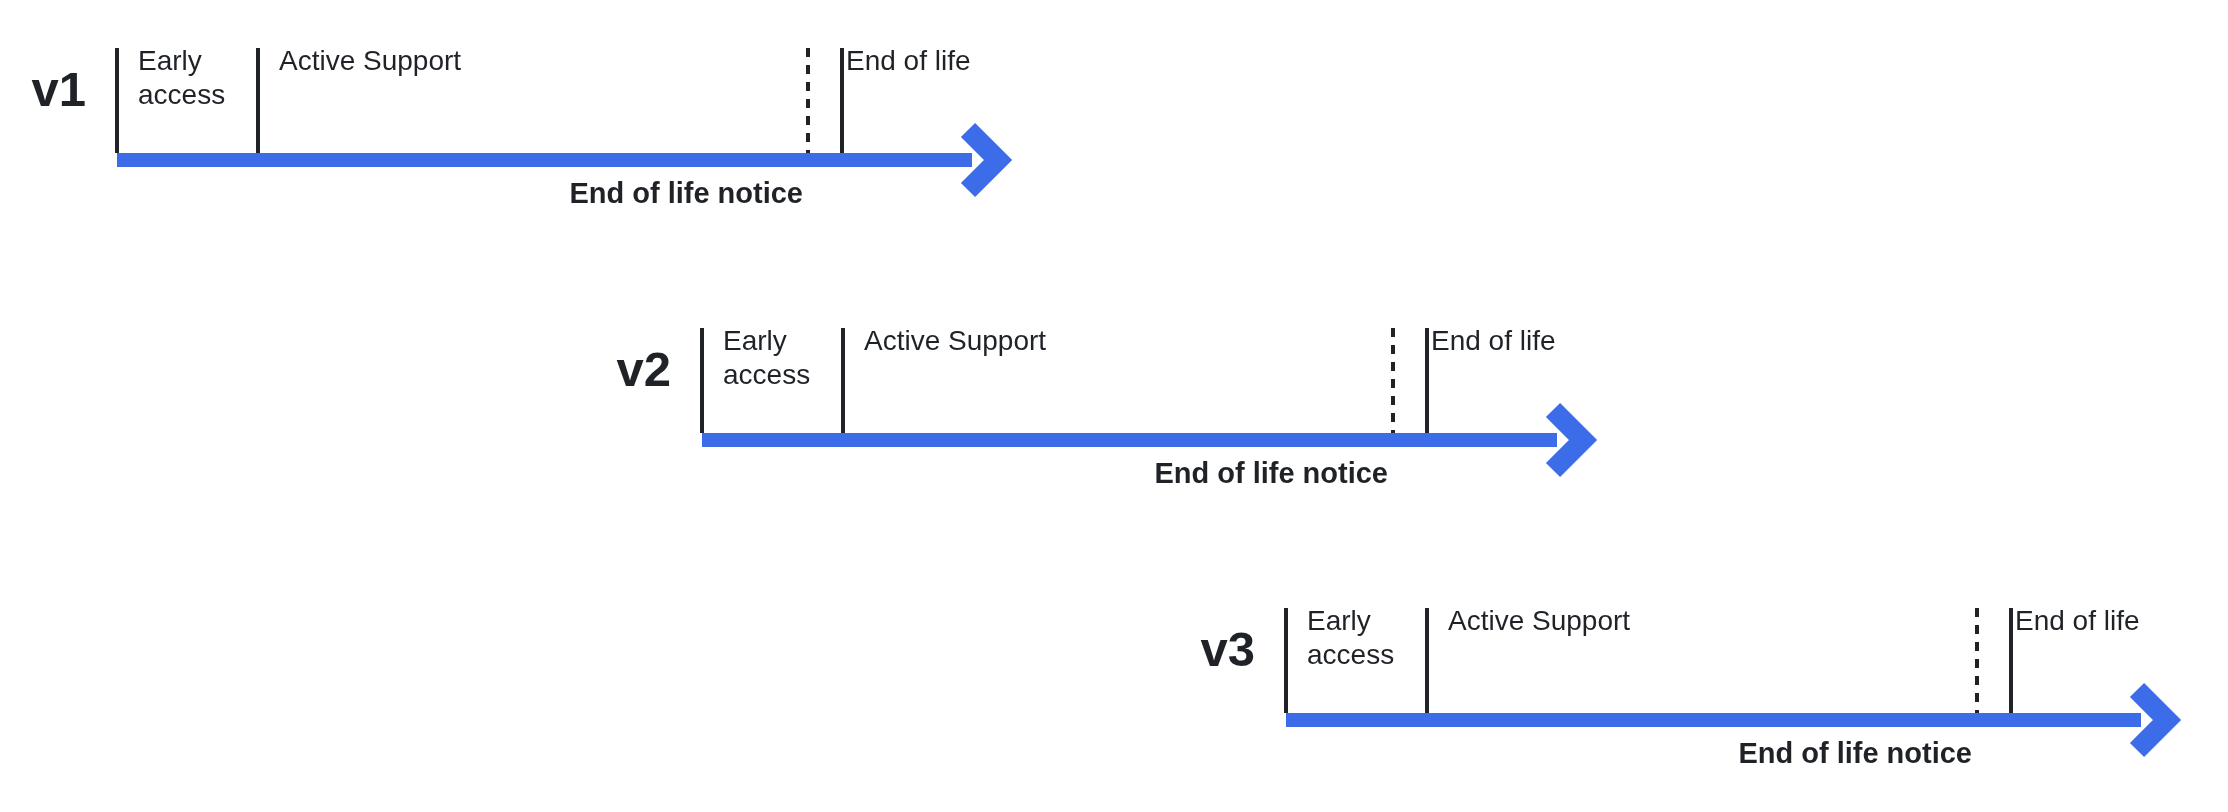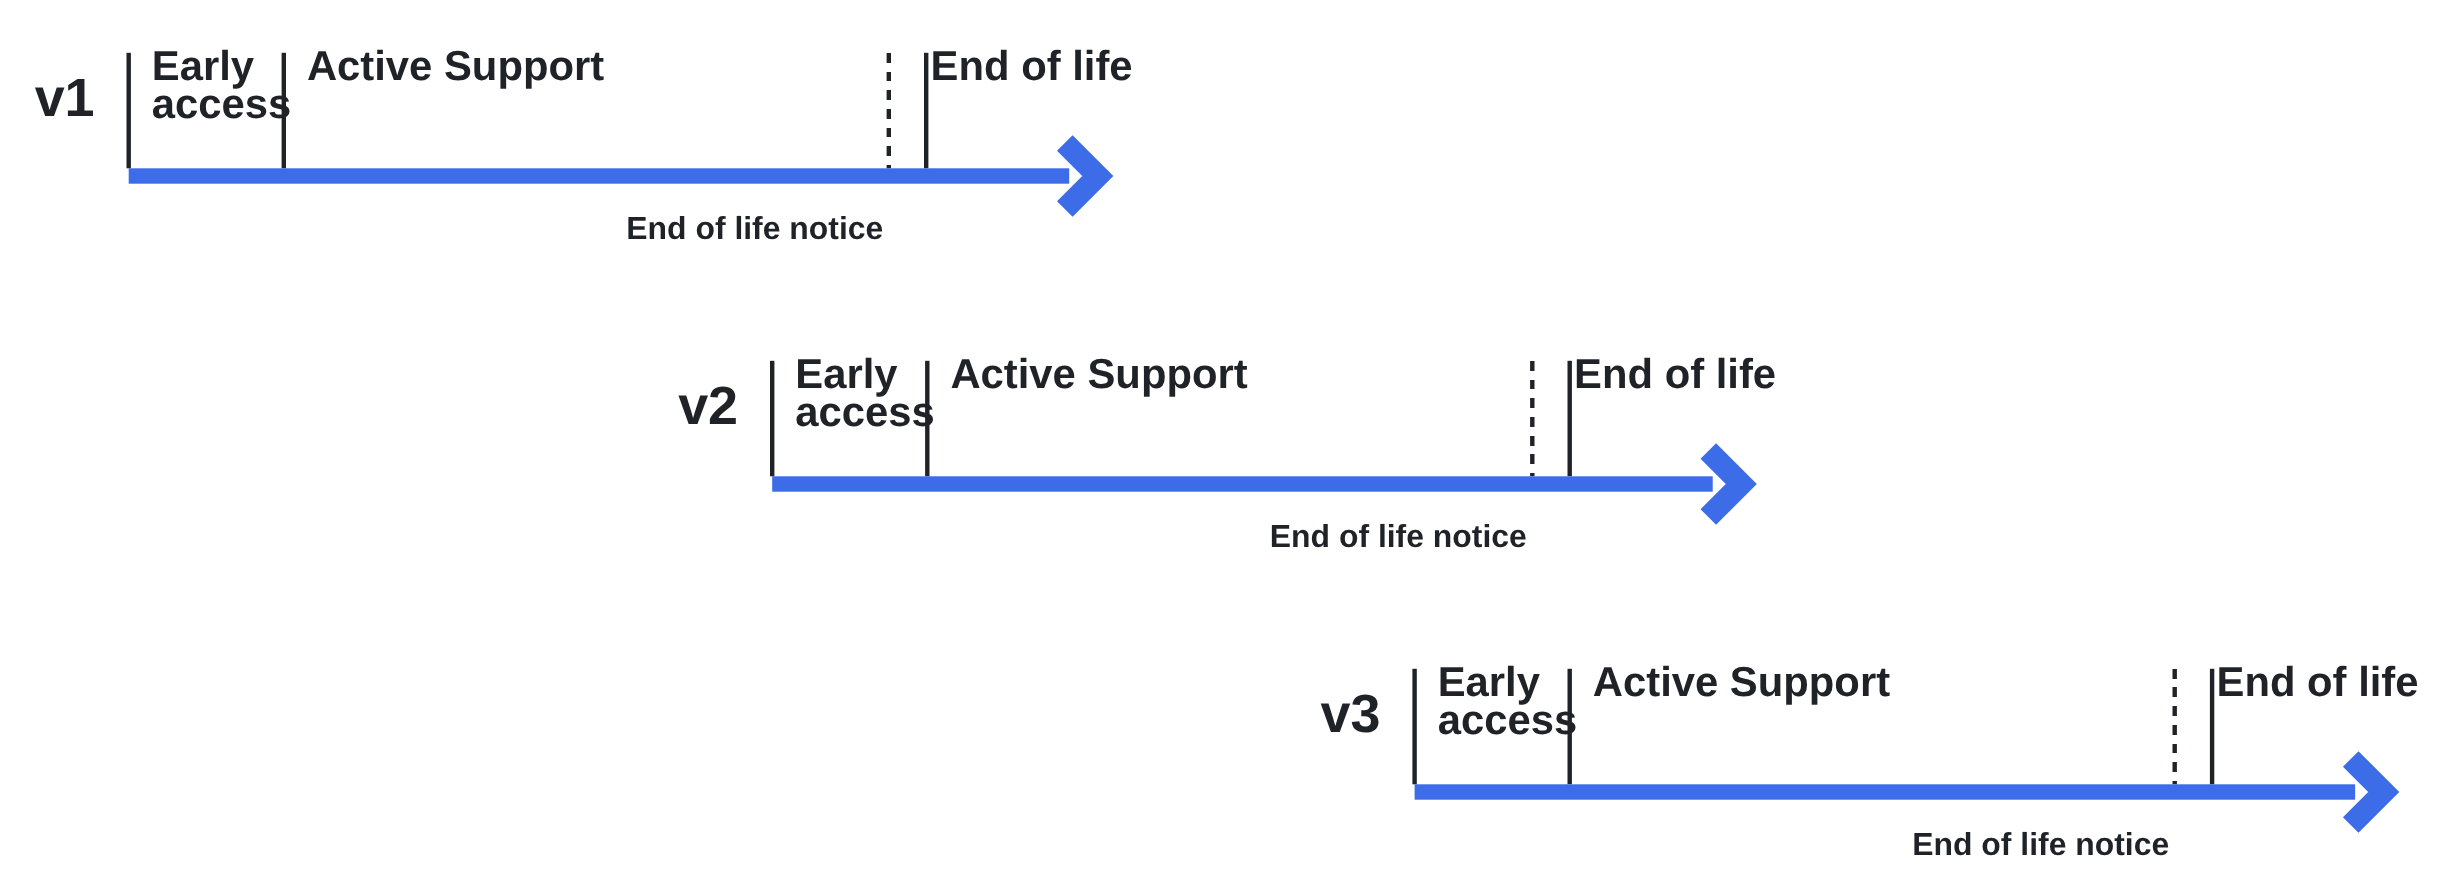--- a/index.html
+++ b/index.html
@@ -42,23 +42,23 @@
   .tick.t-start { left: -2px; }
   .tick.t-active { left: 139px; }
   .tick.t-eol { left: 723px; }
   .tick.t-dashed {
     left: 689px;
     background: repeating-linear-gradient(180deg, var(--ink) 0 9px, transparent 9px 17px);
   }
   .phase-label {
     position: absolute;
     top: -4px;
-    font-size: 38px;
+    font-size: 28px;
     line-height: 34px;
-    font-weight: bold;
+    font-weight: normal;
     color: var(--ink);
   }
   .phase-label.early { left: 21px; width: 120px; }
   .phase-label.active { left: 162px; white-space: nowrap; }
   .phase-label.eol { left: 729px; white-space: nowrap; }
   .arrow-svg {
     position: absolute;
     left: 0;
     top: 72px;
     overflow: visible;
@@ -67,21 +67,21 @@
   .arrow-svg path {
     fill: none;
     stroke: var(--blue);
     stroke-width: 20;
     stroke-linecap: butt;
     stroke-linejoin: miter;
   }
   .notice-label {
     position: absolute;
     left: 266px;
-    top: 146px;
+    top: 131px;
     width: 420px;
     text-align: right;
     white-space: nowrap;
     font-size: 29px;
     line-height: 29px;
     font-weight: bold;
     color: var(--ink);
   }
 </style>
 </head>

